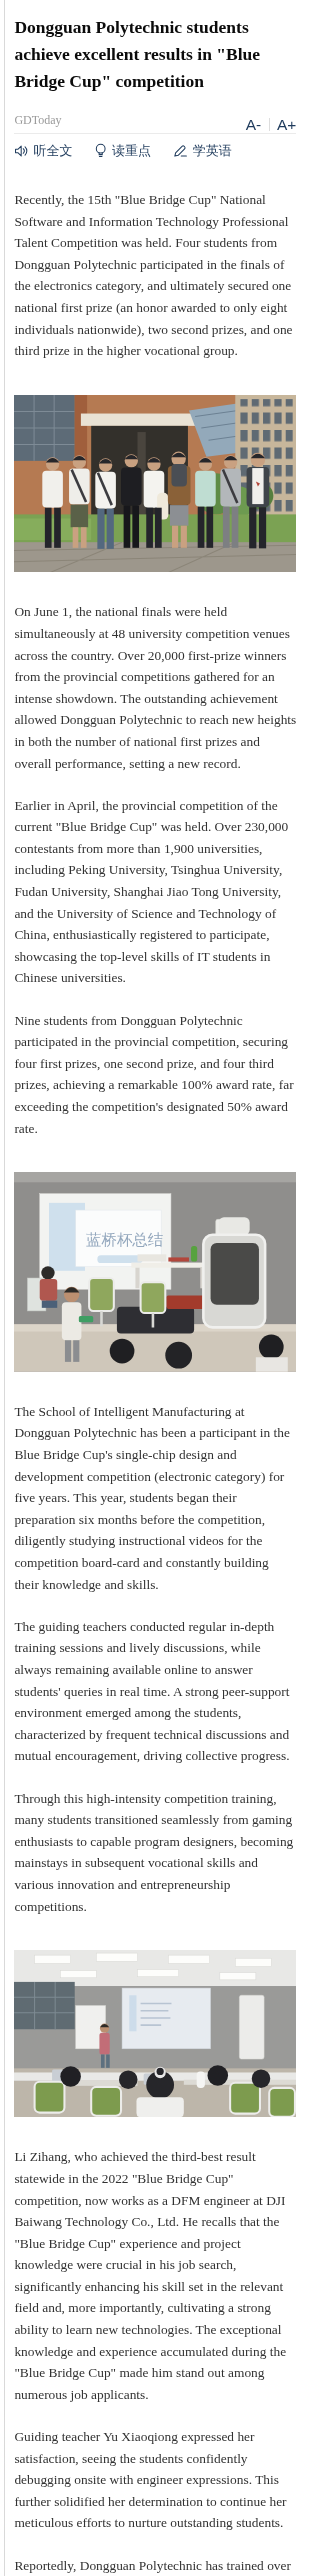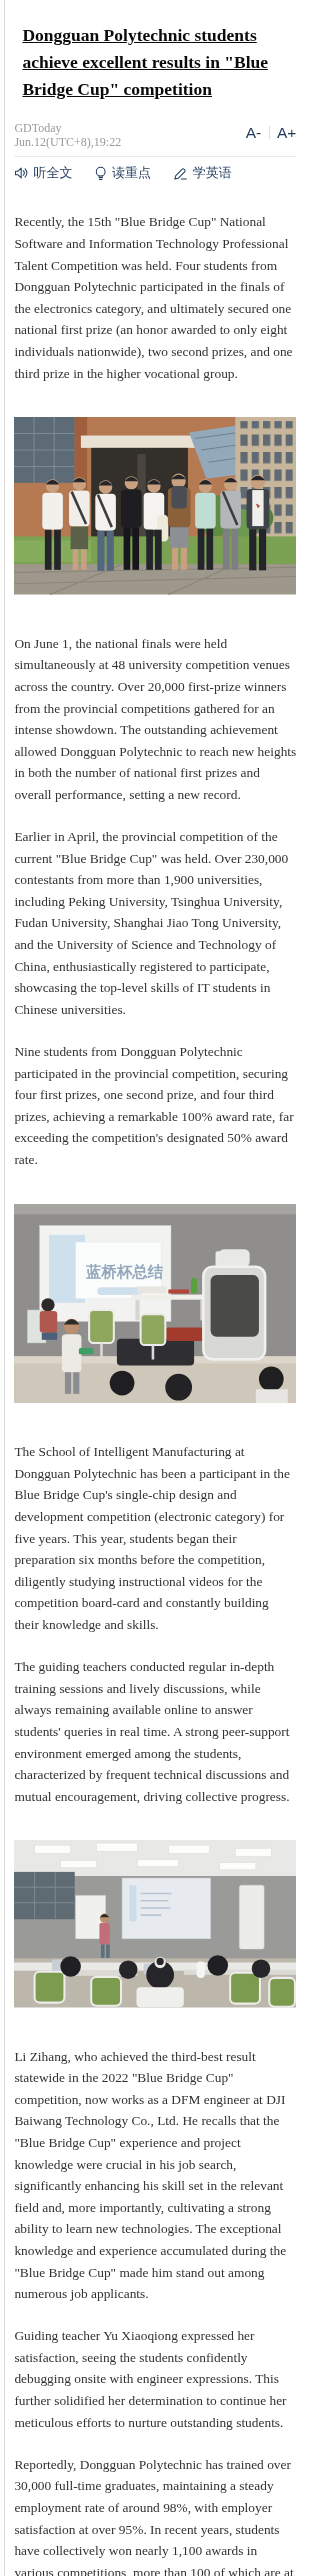--- a/index.html
+++ b/index.html
@@ -3,54 +3,53 @@
 <meta charset="utf-8">
 <style>
   html,body{margin:0;padding:0;}
   body{
     width:311px;height:2922px;overflow:hidden;position:relative;
     background:#ffffff;font-family:"Liberation Serif","DejaVu Serif",serif;
   }
   .left-edge{position:absolute;left:4.1px;top:0;height:100%;width:0.5px;background:#d9d9d9;}
   .page{padding:0 14.4px;position:relative;width:282px;}
 
-  h1.title{margin:8px;padding-top:14.4px;font-size:17.5px;line-height:27px;font-weight:700;color:#0b0b0b;text-decoration:underline;}
+  h1.title{margin:0;padding-top:14.4px;font-size:17.5px;line-height:27px;font-weight:700;color:#0b0b0b;}
 
   .meta-row{margin-top:17.5px;position:relative;}
   .source,.datetime{font-size:12px;line-height:14.4px;color:#9a9a9a;}
   .font-controls{position:absolute;right:0;top:4.1px;display:flex;align-items:center;gap:7.7px;}
   .font-btn{background:none;border:none;padding:0;font-family:"Liberation Sans","DejaVu Sans",sans-serif;
     font-size:15.5px;line-height:1;color:#1f3b5c;cursor:pointer;}
   .vdiv{width:0.5px;height:13.4px;background:#dddddd;}
 
   .divider{margin-top:6.2px;height:0.5px;background:#ebebeb;}
 
   .action-bar{display:flex;align-items:center;gap:21.6px;padding:7.7px 0 8.8px;}
   .action-btn{display:flex;align-items:center;gap:4.6px;background:none;border:none;padding:0;
     color:#1f3b5c;font-size:13px;font-family:"Liberation Sans","DejaVu Sans",sans-serif;cursor:pointer;text-align:center;}
   .action-btn svg{display:block;flex:none;}
 
   article{margin:0;}
   p.body-para{font-size:13.4px;line-height:21.6px;color:#323232;margin:20.6px 0;}
 
-  .photo{width:264px;margin:33px 0 38px;font-size:0;font-weight:bold;}
+  .photo{width:264px;margin:33px 0 29px;font-size:0;}
   .photo svg{display:block;width:282px;}
 </style>
 </head>
 <body>
 
 <div class="left-edge"></div>
 
 <div class="page">
 
   <h1 class="title">Dongguan Polytechnic students achieve excellent results in "Blue Bridge Cup" competition</h1>
 
   <div class="meta-row">
     <div class="source">GDToday</div>
-    <div class="datetime">Jun.12(UTC+8),19:22</div>
     <div class="font-controls">
       <button class="font-btn">A-</button>
       <span class="vdiv"></span>
       <button class="font-btn">A+</button>
     </div>
   </div>
 
   <div class="divider"></div>
 
   <div class="action-bar">
@@ -252,20 +251,21 @@
 
         <circle cx="210" cy="348" r="24" fill="#1f1f22"></circle>
         <circle cx="320" cy="356" r="26" fill="#232326"></circle>
         <circle cx="500" cy="340" r="24" fill="#1f1f22"></circle>
         <rect x="470" y="360" width="62" height="28" fill="#e8e6e2"></rect>
       </svg>
     </div>
 
     <p class="body-para">The School of Intelligent Manufacturing at Dongguan Polytechnic has been a participant in the Blue Bridge Cup's single-chip design and development competition (electronic category) for five years. This year, students began their preparation six months before the competition, diligently studying instructional videos for the competition board-card and constantly building their knowledge and skills.</p>
     <p class="body-para">The guiding teachers conducted regular in-depth training sessions and lively discussions, while always remaining available online to answer students' queries in real time. A strong peer-support environment emerged among the students, characterized by frequent technical discussions and mutual encouragement, driving collective progress.</p>
+    <p class="body-para">Through this high-intensity competition training, many students transitioned seamlessly from gaming enthusiasts to capable program designers, becoming mainstays in subsequent vocational skills and various innovation and entrepreneurship competitions.</p>
 
     <div class="photo">
       <svg viewBox="0 0 548 325" xmlns="http://www.w3.org/2000/svg">
         <rect width="548" height="325" fill="#9a9a98"></rect>
         <rect width="548" height="70" fill="#e8e8e6"></rect>
         <g fill="#fdfdfb" stroke="#d8d8d4">
           <rect x="40" y="10" width="70" height="16"></rect>
             <rect x="160" y="6" width="80" height="16"></rect>
           <rect x="300" y="10" width="80" height="16"></rect>
             <rect x="430" y="16" width="70" height="16"></rect>

